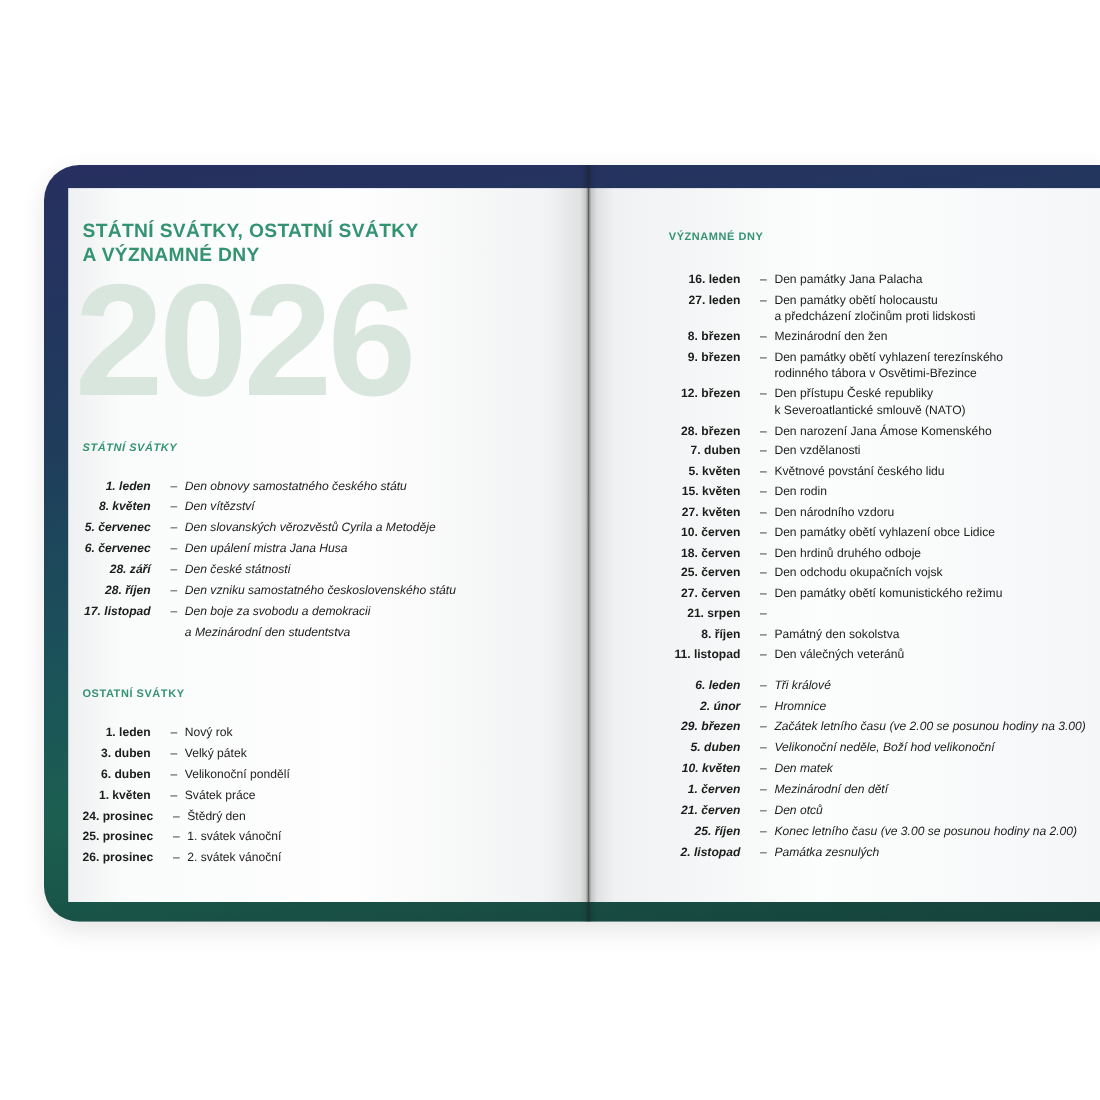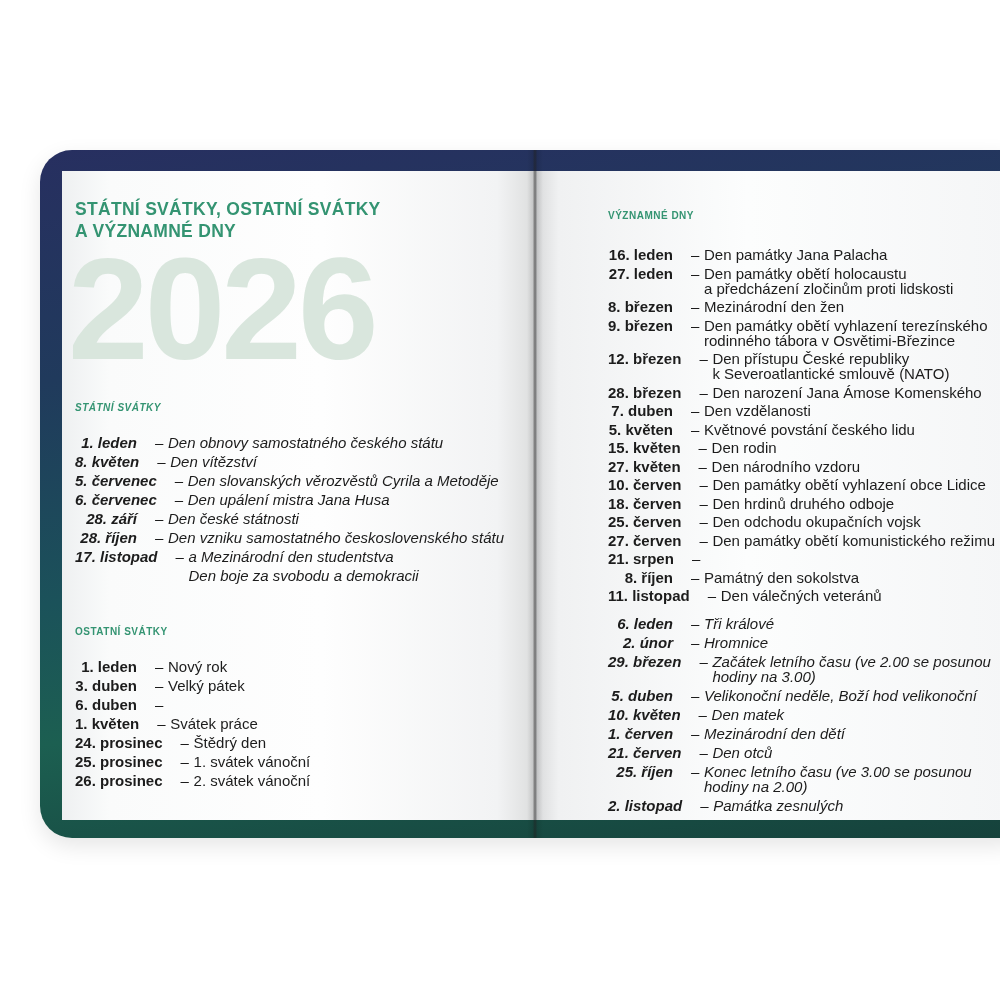--- a/index.html
+++ b/index.html
@@ -47,21 +47,21 @@
   .section { position:absolute; left:13px; right:6px; }
   .section-statni  { top:228px;font-style:italic; }
   .section-ostatni { top:452px; }
   .section-heading {
     font-size:10px; font-weight:700; color:#349472;
     letter-spacing:0.5px; line-height:18px; margin-bottom:16px;
   }
   .holiday-list { }
   .row {
     display:flex; align-items:flex-start;
-    font-size:15px; line-height:19px; color:#1c1c1c;
+    font-size:11px; line-height:19px; color:#1c1c1c;
   }
   .date-col { flex:0 0 62px; text-align:right; font-weight:700; white-space:nowrap; }
   .dash-col { flex:0 0 13px; margin-left:18px; }
   .desc-col { flex:1; }
 
   .right-block { position:absolute; left:73px; right:10px; top:36px; }
   .right-block .section-heading { margin-bottom:22px; }
   .right-block .row { line-height:15px; margin-bottom:3.5px; }
   .right-block .date-col { flex-basis:65px; }
   .italic-list { margin-top:13px; }
@@ -123,22 +123,22 @@
               <span class="date-col">28. říjen</span>
               <span class="dash-col">–</span>
               <span class="desc-col">
                 <div>Den vzniku samostatného československého státu</div>
               </span>
             </div>
             <div class="row">
               <span class="date-col">17. listopad</span>
               <span class="dash-col">–</span>
               <span class="desc-col">
+                <div>Den boje za svobodu a demokracii</div>
                 <div>a Mezinárodní den studentstva</div>
-                <div>Den boje za svobodu a demokracii</div>
               </span>
             </div>
           </div>
       </div>
 
       <div class="section section-ostatni">
         <div class="section-heading">OSTATNÍ SVÁTKY</div>
         <div class="holiday-list">
 
         <div class="row">
@@ -151,20 +151,23 @@
             <div class="row">
               <span class="date-col">3. duben</span>
               <span class="dash-col">–</span>
               <span class="desc-col">
                 <div>Velký pátek</div>
               </span>
             </div>
             <div class="row">
               <span class="date-col">6. duben</span>
               <span class="dash-col">–</span>
+              <span class="desc-col">
+                <div>Velikonoční pondělí</div>
+              </span>
             </div>
             <div class="row">
               <span class="date-col">1. květen</span>
               <span class="dash-col">–</span>
               <span class="desc-col">
                 <div>Svátek práce</div>
               </span>
             </div>
             <div class="row">
               <span class="date-col">24. prosinec</span>

